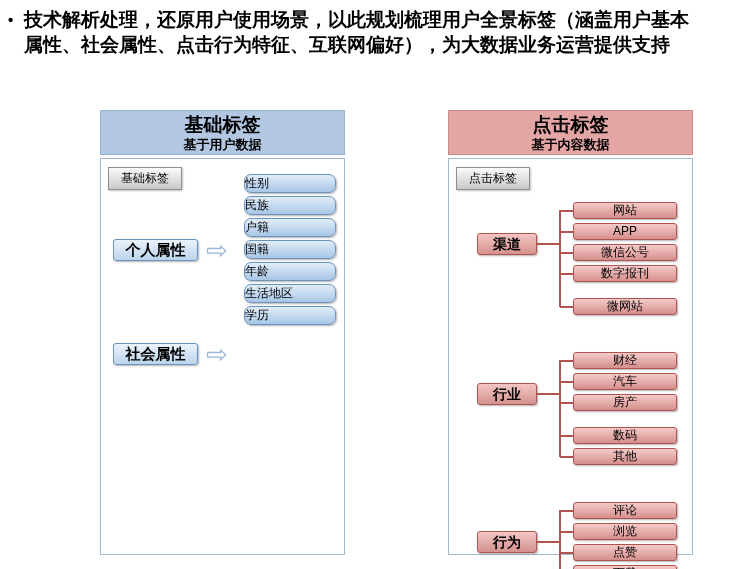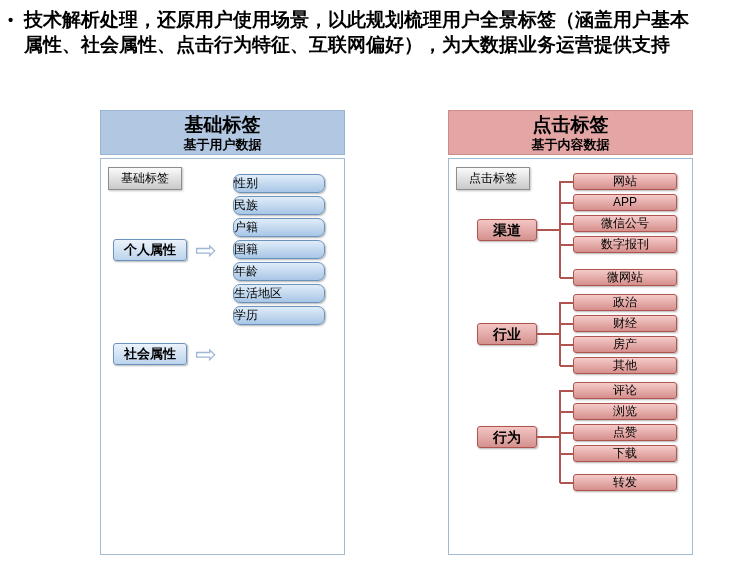--- a/index.html
+++ b/index.html
@@ -47,22 +47,22 @@
     background:linear-gradient(#fafafa,#c9c9c9);
     border:1px solid #8e8e8e;
     box-shadow:1px 1px 2px rgba(0,0,0,0.25);
   }
 
   
   .lgroup { display:flex; align-items:center; padding-left:12px; }
   .lgroup.g1 { margin-top:15px; }
   .lgroup.g2 { margin-top:18px; }
   .lcat {
-    flex:none; width:74px; height:22px; line-height:20px;
-    text-align:center; font-size:13px; font-weight:bold;
+    flex:none; width:85px; height:22px; line-height:20px;
+    text-align:center; font-size:15px; font-weight:bold;
     background:linear-gradient(#ebf2fb,#bcd4ec);
     border:1px solid #6b93bd; border-radius:3px;
     box-shadow:1px 1px 2px rgba(0,0,0,0.3);
   }
   .arrow {
     flex:none; width:38px; text-align:center;
     font-size:26px; line-height:22px; color:#9db8d6;
     font-weight:normal;
   }
   .lstack { flex:none; width:92px; margin-left:8px; display:flex; flex-direction:column; gap:3px; }
@@ -83,20 +83,21 @@
     text-align:center; font-size:14px; font-weight:bold;
     background:linear-gradient(#f3c6c4,#d4918e);
     border:1px solid #b05450; border-radius:3px;
     box-shadow:1px 1px 2px rgba(0,0,0,0.3);
   }
   .rconn { flex:none; width:22px; height:2px; background:#b05450; }
   .rstack {
     flex:none; width:118px; padding-left:14px;
     display:flex; flex-direction:column; gap:4px;
     position:relative;
+    margin-top:29px;
   }
   .rstack::before {
     content:''; position:absolute; left:0; top:8px; bottom:8px;
     width:2px; background:#b05450;
   }
   .ritem {
     height:17px; line-height:15px; text-align:center; font-size:12px;
     background:linear-gradient(#f5cbc9,#d58f8c);
     border:1px solid #b05450; border-radius:3px;
     position:relative;
@@ -166,23 +167,24 @@
         <div class="ritem">微信公号</div>
         <div class="ritem">数字报刊</div>
         <div class="ritem gap">微网站</div>
       </div>
     </div>
 
     <div class="rgroup g2">
       <div class="rcat">行业</div>
       <div class="rconn"></div>
       <div class="rstack">
-        <div class="ritem">政治</div>
         <div class="ritem">财经</div>
+        <div class="ritem">汽车</div>
         <div class="ritem">房产</div>
+        <div class="ritem gap">数码</div>
         <div class="ritem">其他</div>
       </div>
     </div>
 
     <div class="rgroup g3">
       <div class="rcat">行为</div>
       <div class="rconn"></div>
       <div class="rstack">
         <div class="ritem">评论</div>
         <div class="ritem">浏览</div>

